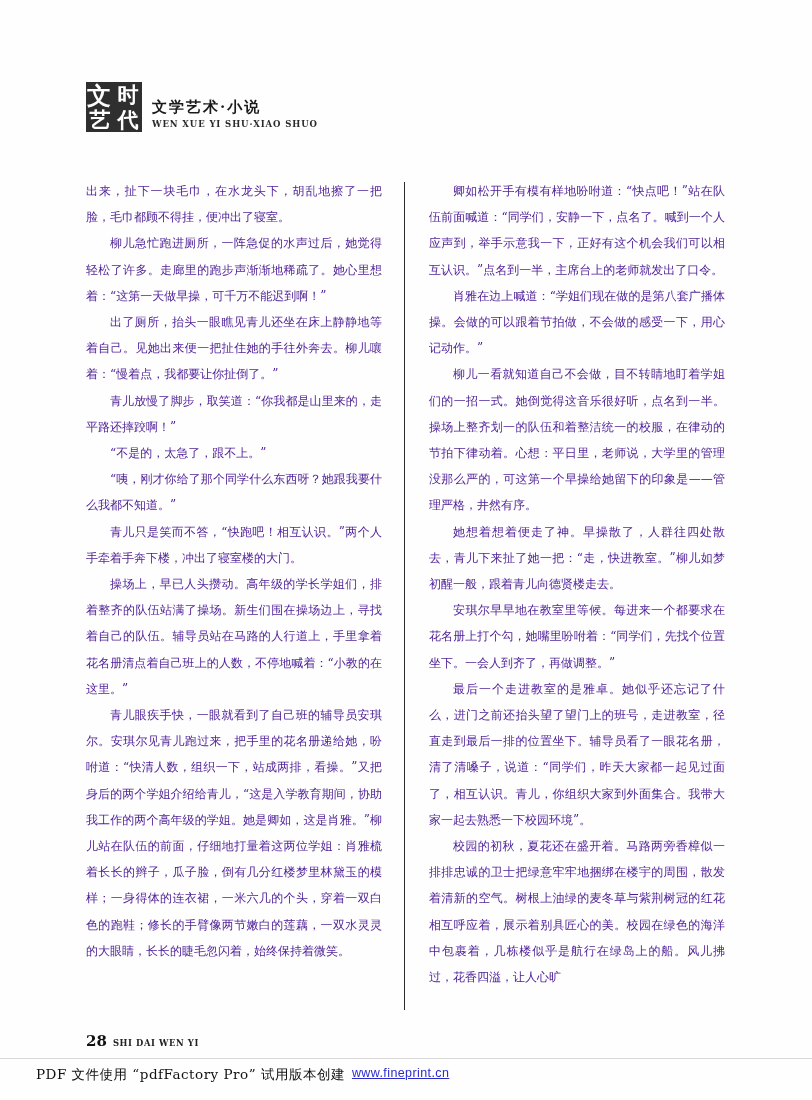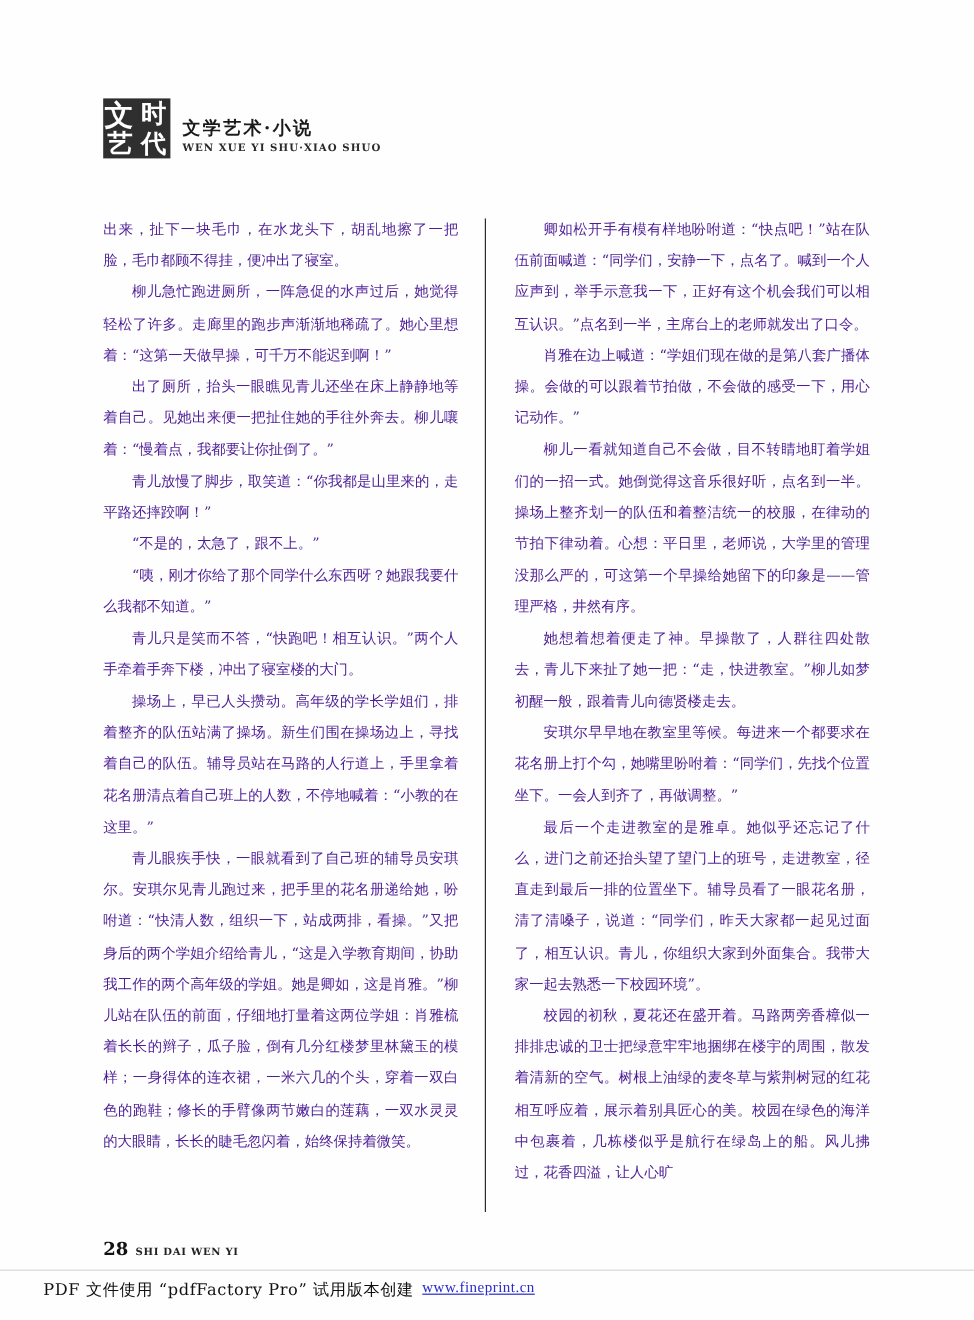--- a/index.html
+++ b/index.html
@@ -161,21 +161,21 @@
     gap: 7px;
     font-family: "DejaVu Serif", "Liberation Serif", serif;
     font-size: 13.5px;
     color: #111;
     white-space: nowrap;
   }
   .watermark .wm-text { letter-spacing: 0.5px; }
   .watermark .wm-link {
     color: #2b2bcc;
     text-decoration: underline;
-    font-family: Liberation Serif, serif;
+    font-family: Liberation Sans, sans-serif;
     font-size: 12.5px;
     letter-spacing: 0.4px;
     cursor: pointer;
   }
 </style>
 </head>
 <body>
 
 <div class="page">
 

